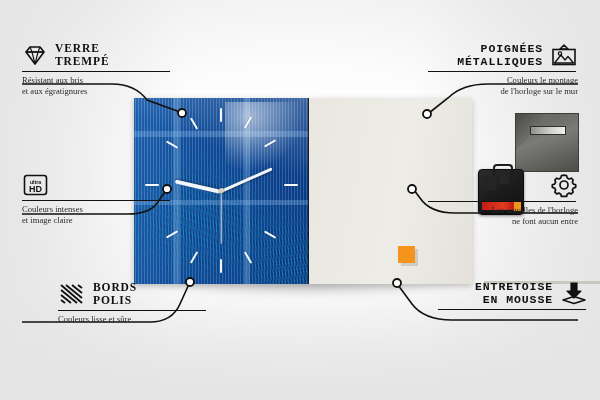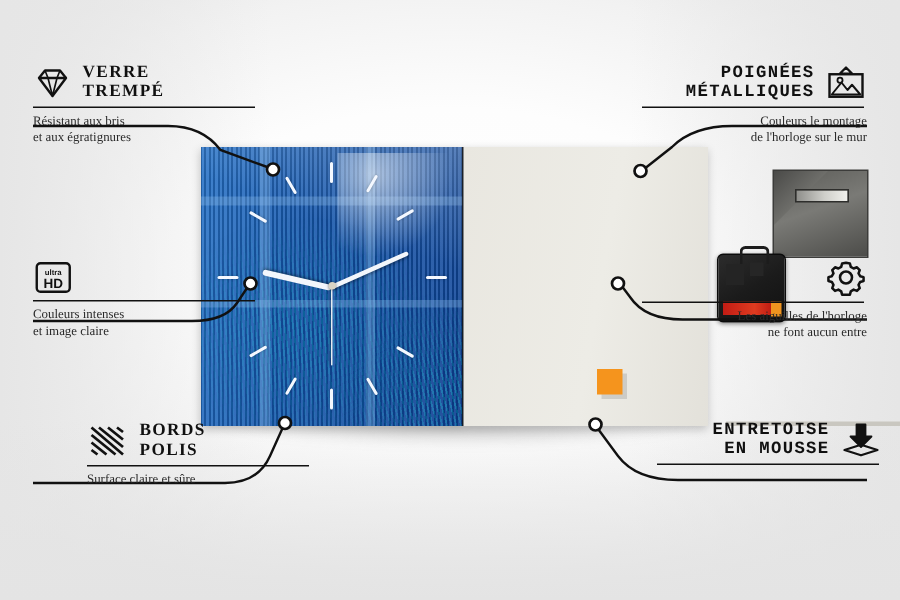--- a/index.html
+++ b/index.html
@@ -270,21 +270,21 @@
         <path d="M3,13 L13,21" stroke="#111" stroke-width="1.8"></path>
         <path d="M3,18 L7,21" stroke="#111" stroke-width="1.8"></path>
         <path d="M8,3 L24,16" stroke="#111" stroke-width="1.8"></path>
         <path d="M14,3 L24,11" stroke="#111" stroke-width="1.8"></path>
         <path d="M20,3 L24,6" stroke="#111" stroke-width="1.8"></path>
       </svg>
       <div class="co-title">BORDS
 POLIS</div>
     </div>
     <div class="co-rule" style="width:148px;"></div>
-    <div class="co-desc">Surface claire et sûre</div>
+    <div class="co-desc">Couleurs lisse et sûre</div>
   </div>
 
   <div class="callout right" style="left:428px;top:42px;width:150px;">
     <div class="co-head">
       <div class="co-title" style="flex:1;">POIGNÉES
 MÉTALLIQUES</div>
       <svg class="ico" width="28" height="24" viewBox="0 0 28 24">
         <path d="M14,2 L10,6 L18,6 Z" fill="none" stroke="#111" stroke-width="1.5" stroke-linejoin="round"></path>
         <rect x="3" y="6.5" width="22" height="15" fill="none" stroke="#111" stroke-width="1.6"></rect>
         <path d="M4.5,20 L11,12 L15,17 L18,13.5 L23.5,20 Z" fill="none" stroke="#111" stroke-width="1.3" stroke-linejoin="round"></path>

